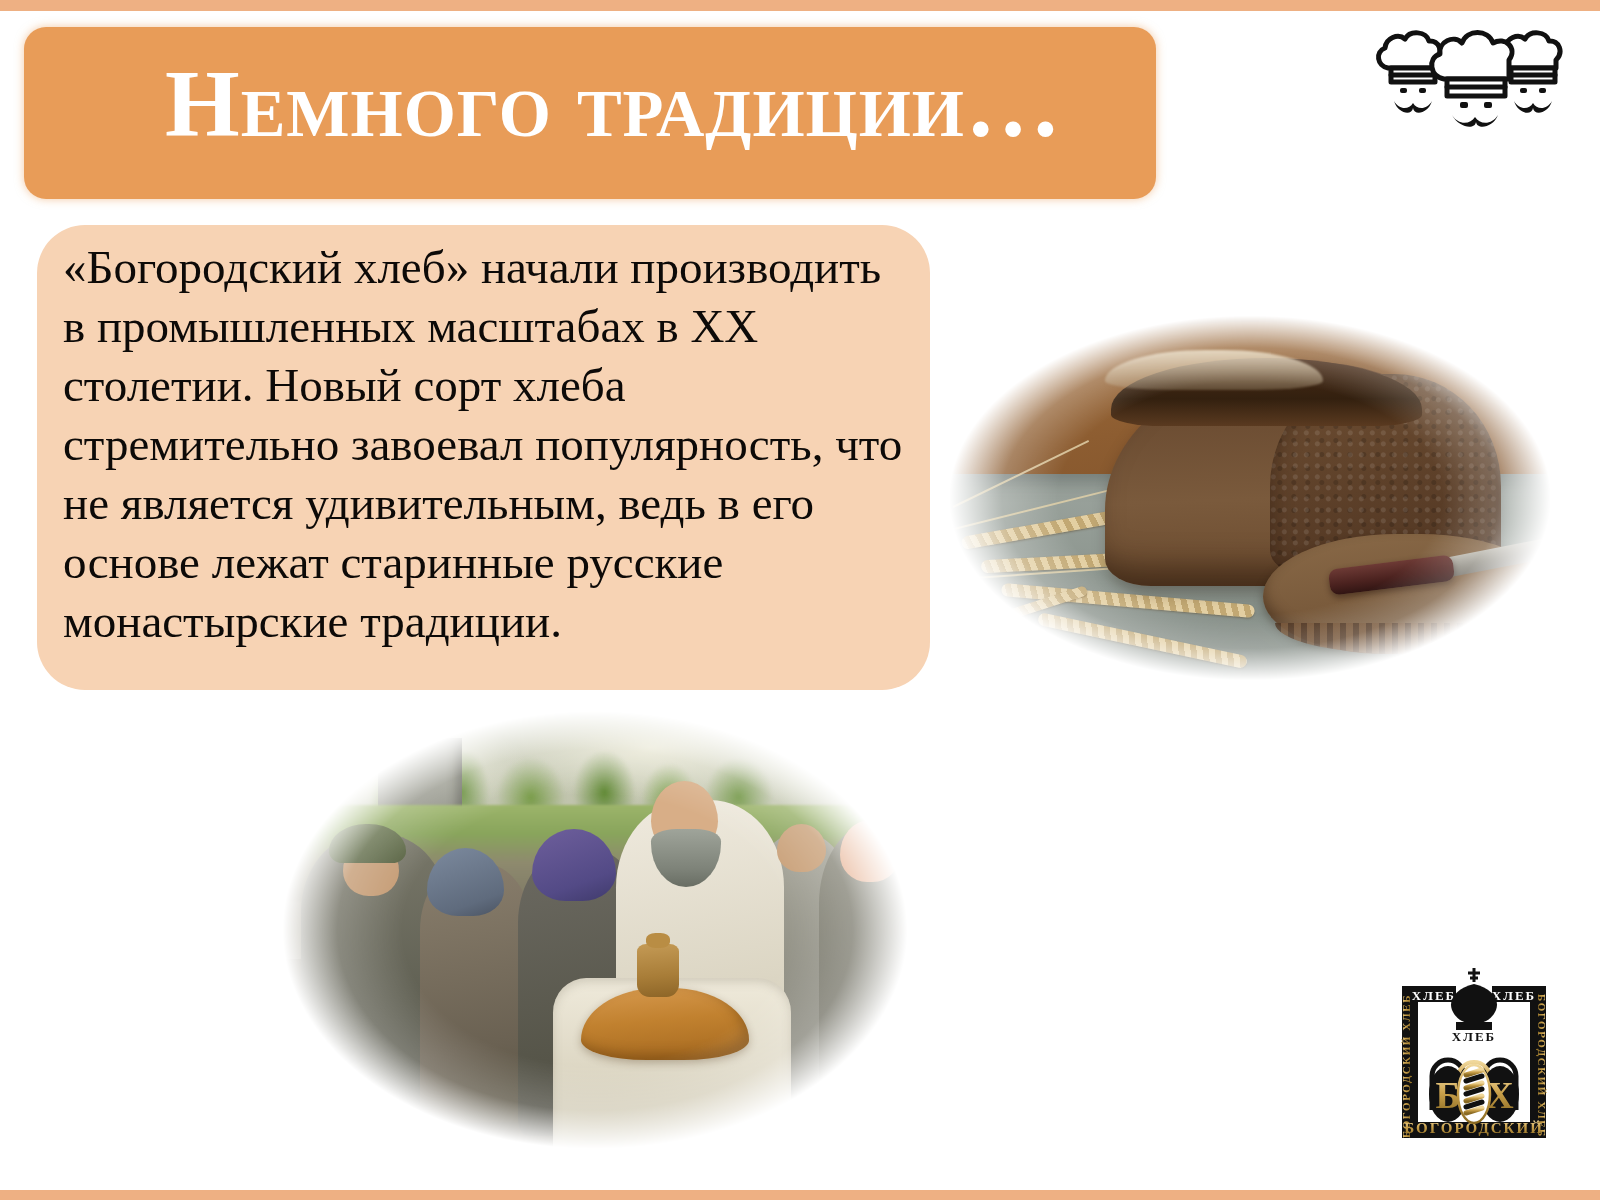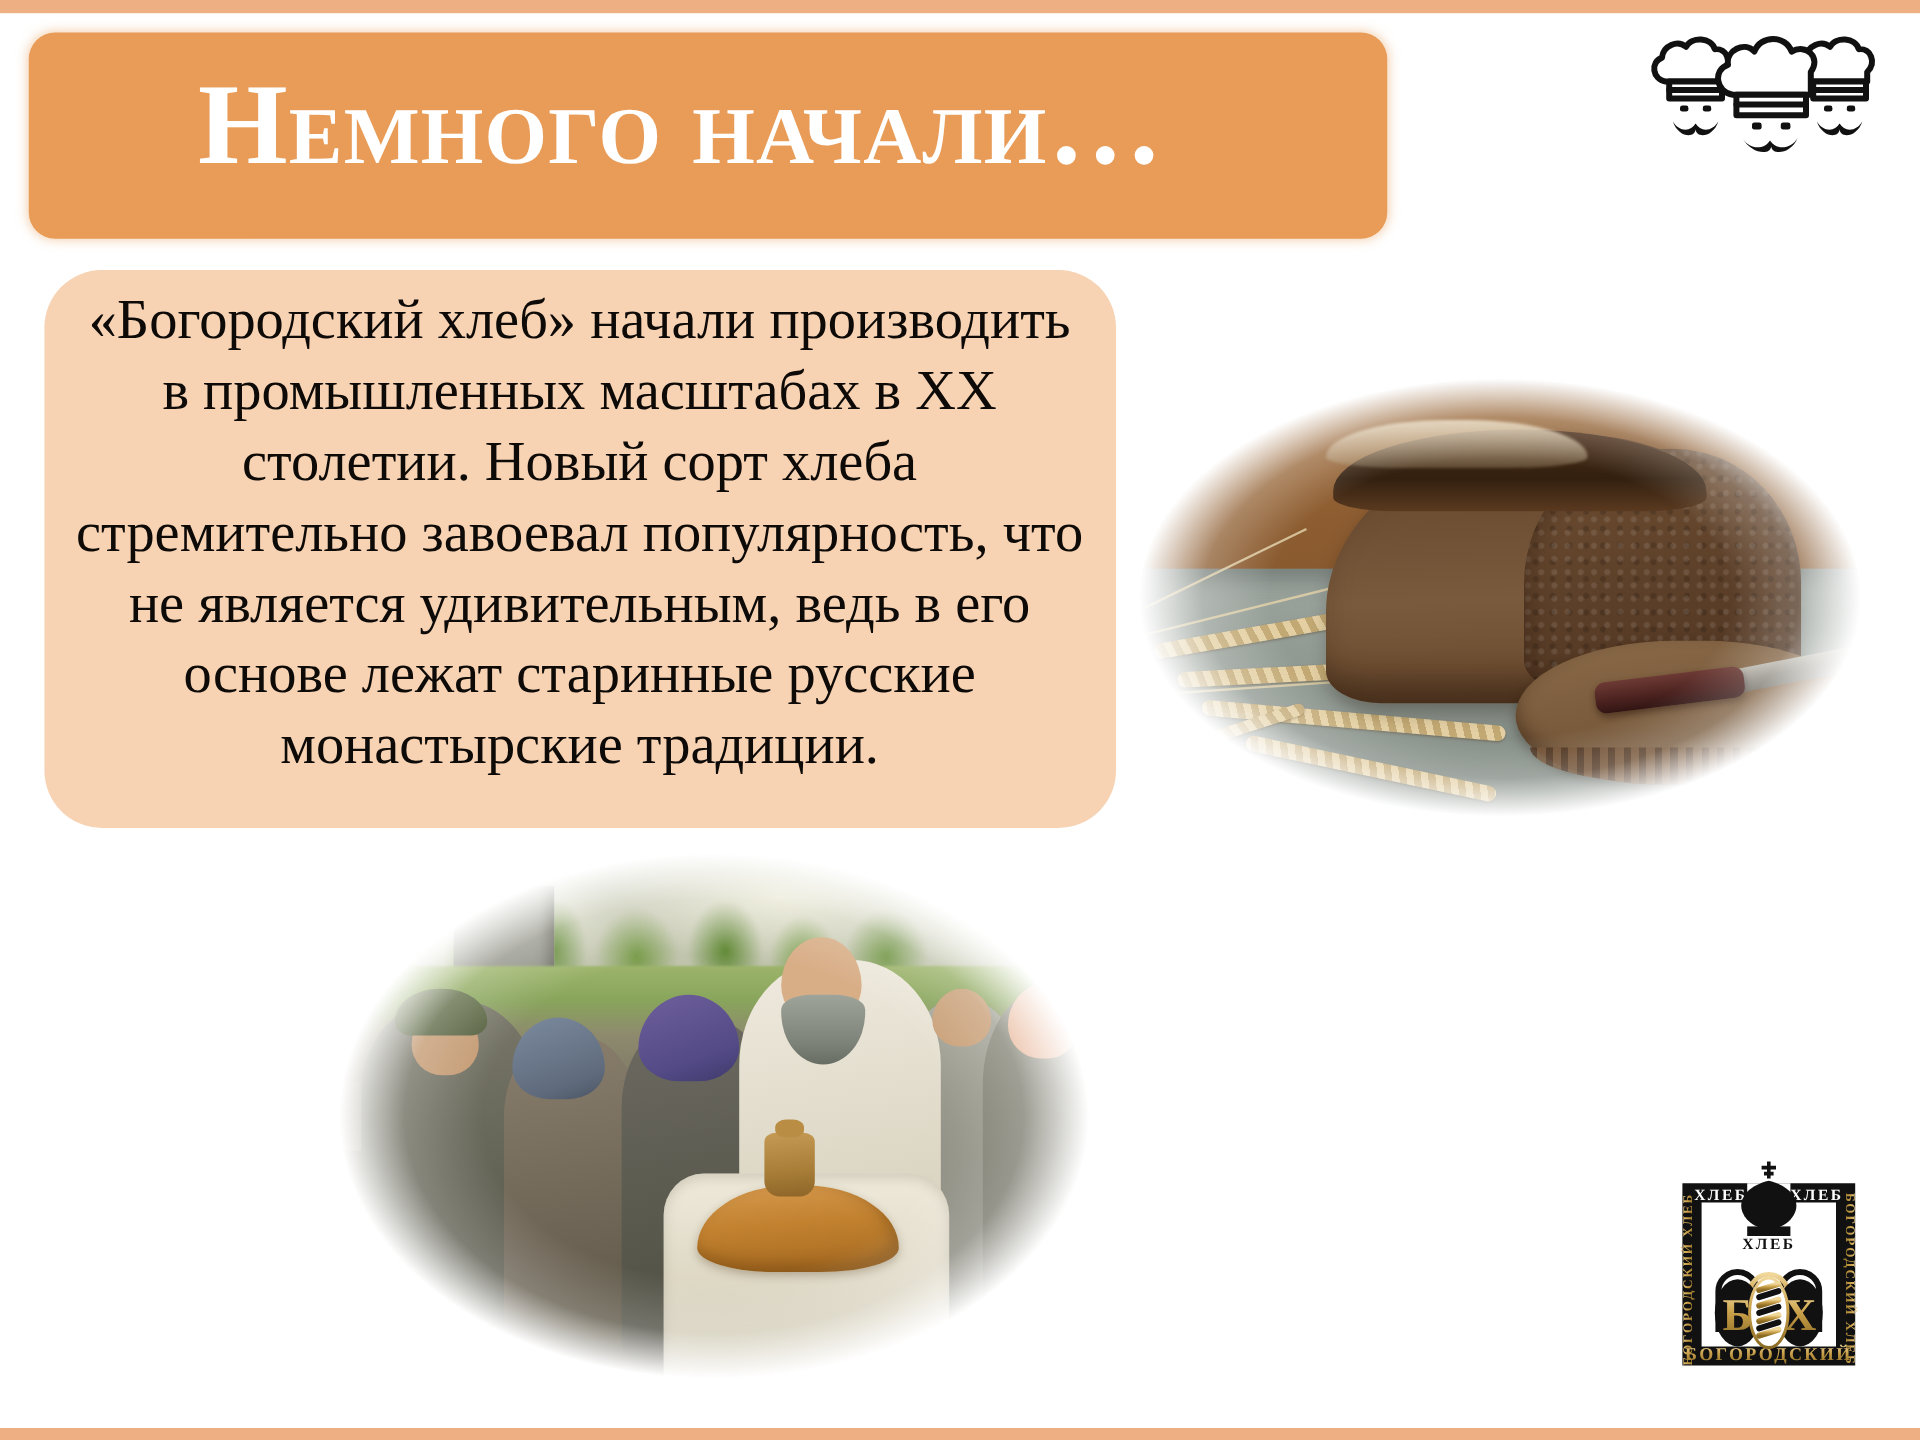--- a/index.html
+++ b/index.html
@@ -86,21 +86,21 @@
   }
   .body-text {
     position: absolute;
     left: 63px;
     top: 238px;
     width: 840px;
     font-family: "Liberation Serif", "DejaVu Serif", serif;
     font-size: 47px;
     line-height: 59px;
     color: #0d0a08;
-    text-align: center;
+    text-align: left;
     white-space: pre-line;
   }
 
   
   .photo-bread {
     position: absolute;
     left: 920px;
     top: 298px;
     width: 660px;
     height: 400px;
@@ -366,21 +366,21 @@
   .logo svg { display: block; width: 208px; height: 208px; }
 </style>
 </head>
 <body>
 
 <div class="slide">
 
   <div class="band-top"></div>
 
   <div class="title-plate"></div>
-  <div class="title-text">Немного начали…</div>
+  <div class="title-text">Немного традиции…</div>
 
   <div class="chef-icon">
     <svg viewBox="0 0 200 106" xmlns="http://www.w3.org/2000/svg" aria-hidden="true">
       <g fill="none" stroke="#111111" stroke-width="5" stroke-linejoin="round" stroke-linecap="round">
 
         <path d="M16 46 C5 44 3 30 13 26 C14 16 26 11 33 17 C38 8 54 9 57 19 C67 18 72 30 64 38 L64 46 Z" fill="#ffffff"></path>
         <rect x="19" y="46" width="44" height="14" fill="#ffffff"></rect>
         <line x1="19" y1="53" x2="63" y2="53"></line>
 
         <path d="M136 46 C125 44 123 30 133 26 C134 16 146 11 153 17 C158 8 174 9 177 19 C187 18 192 30 184 38 L184 46 Z" fill="#ffffff"></path>

